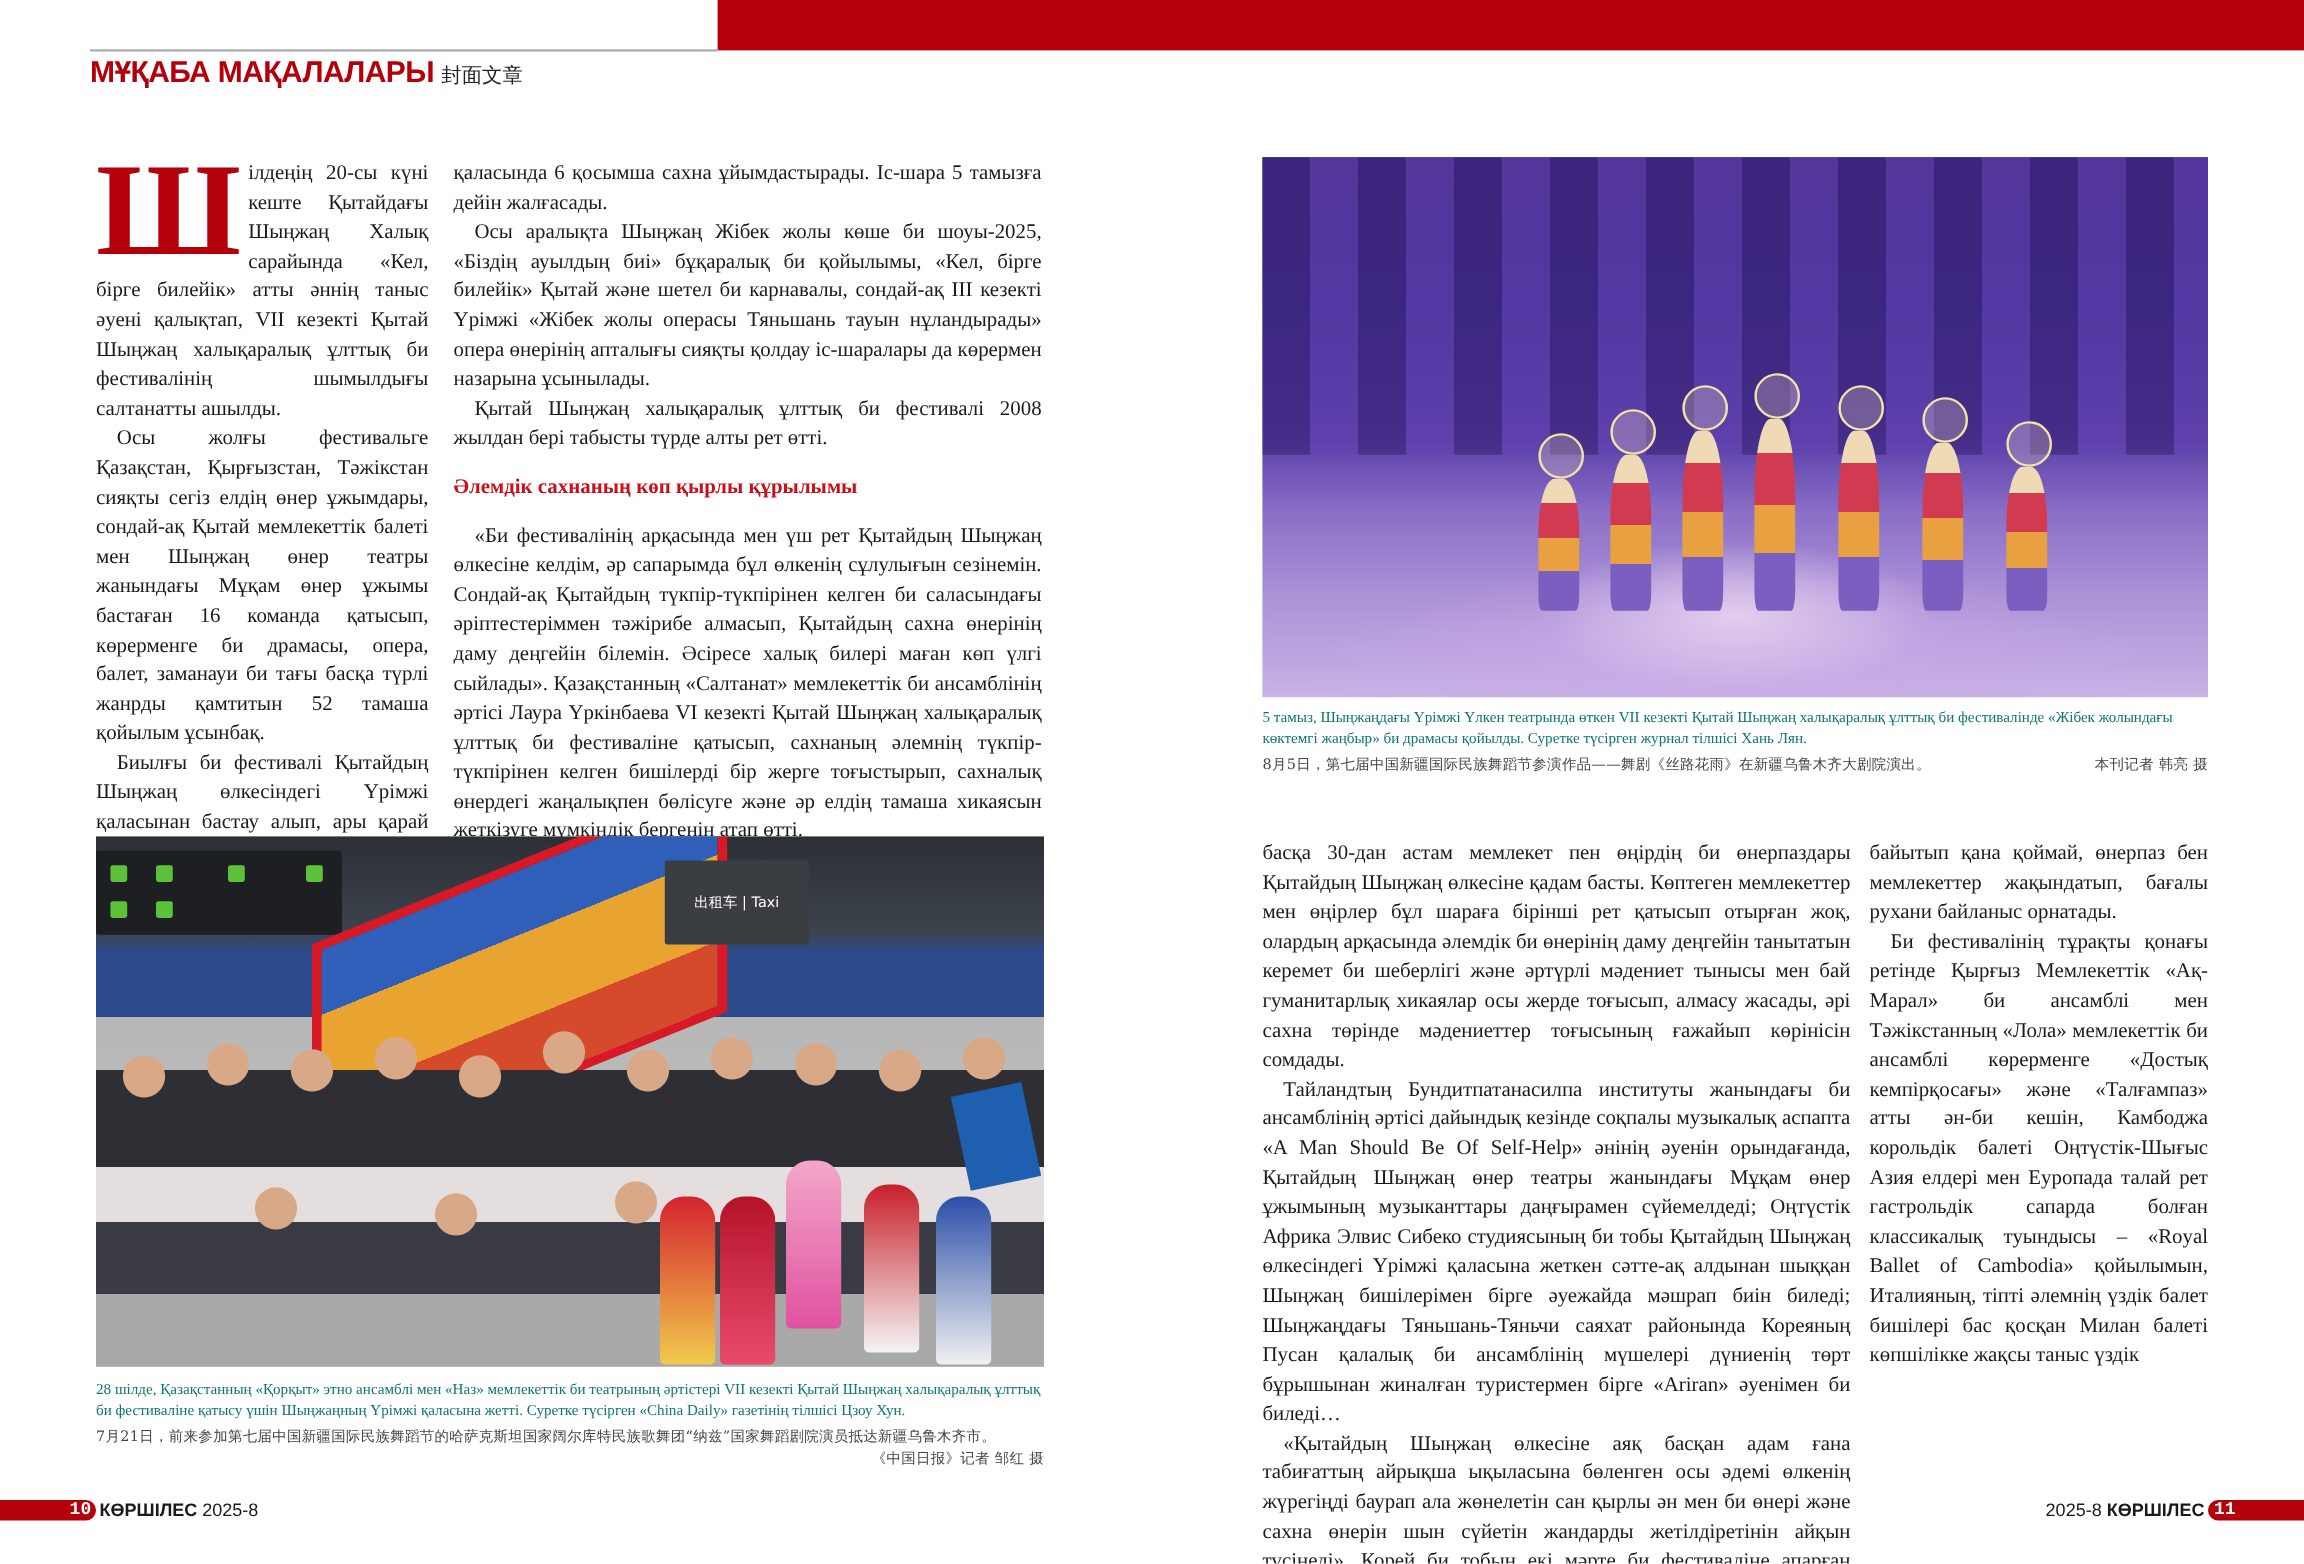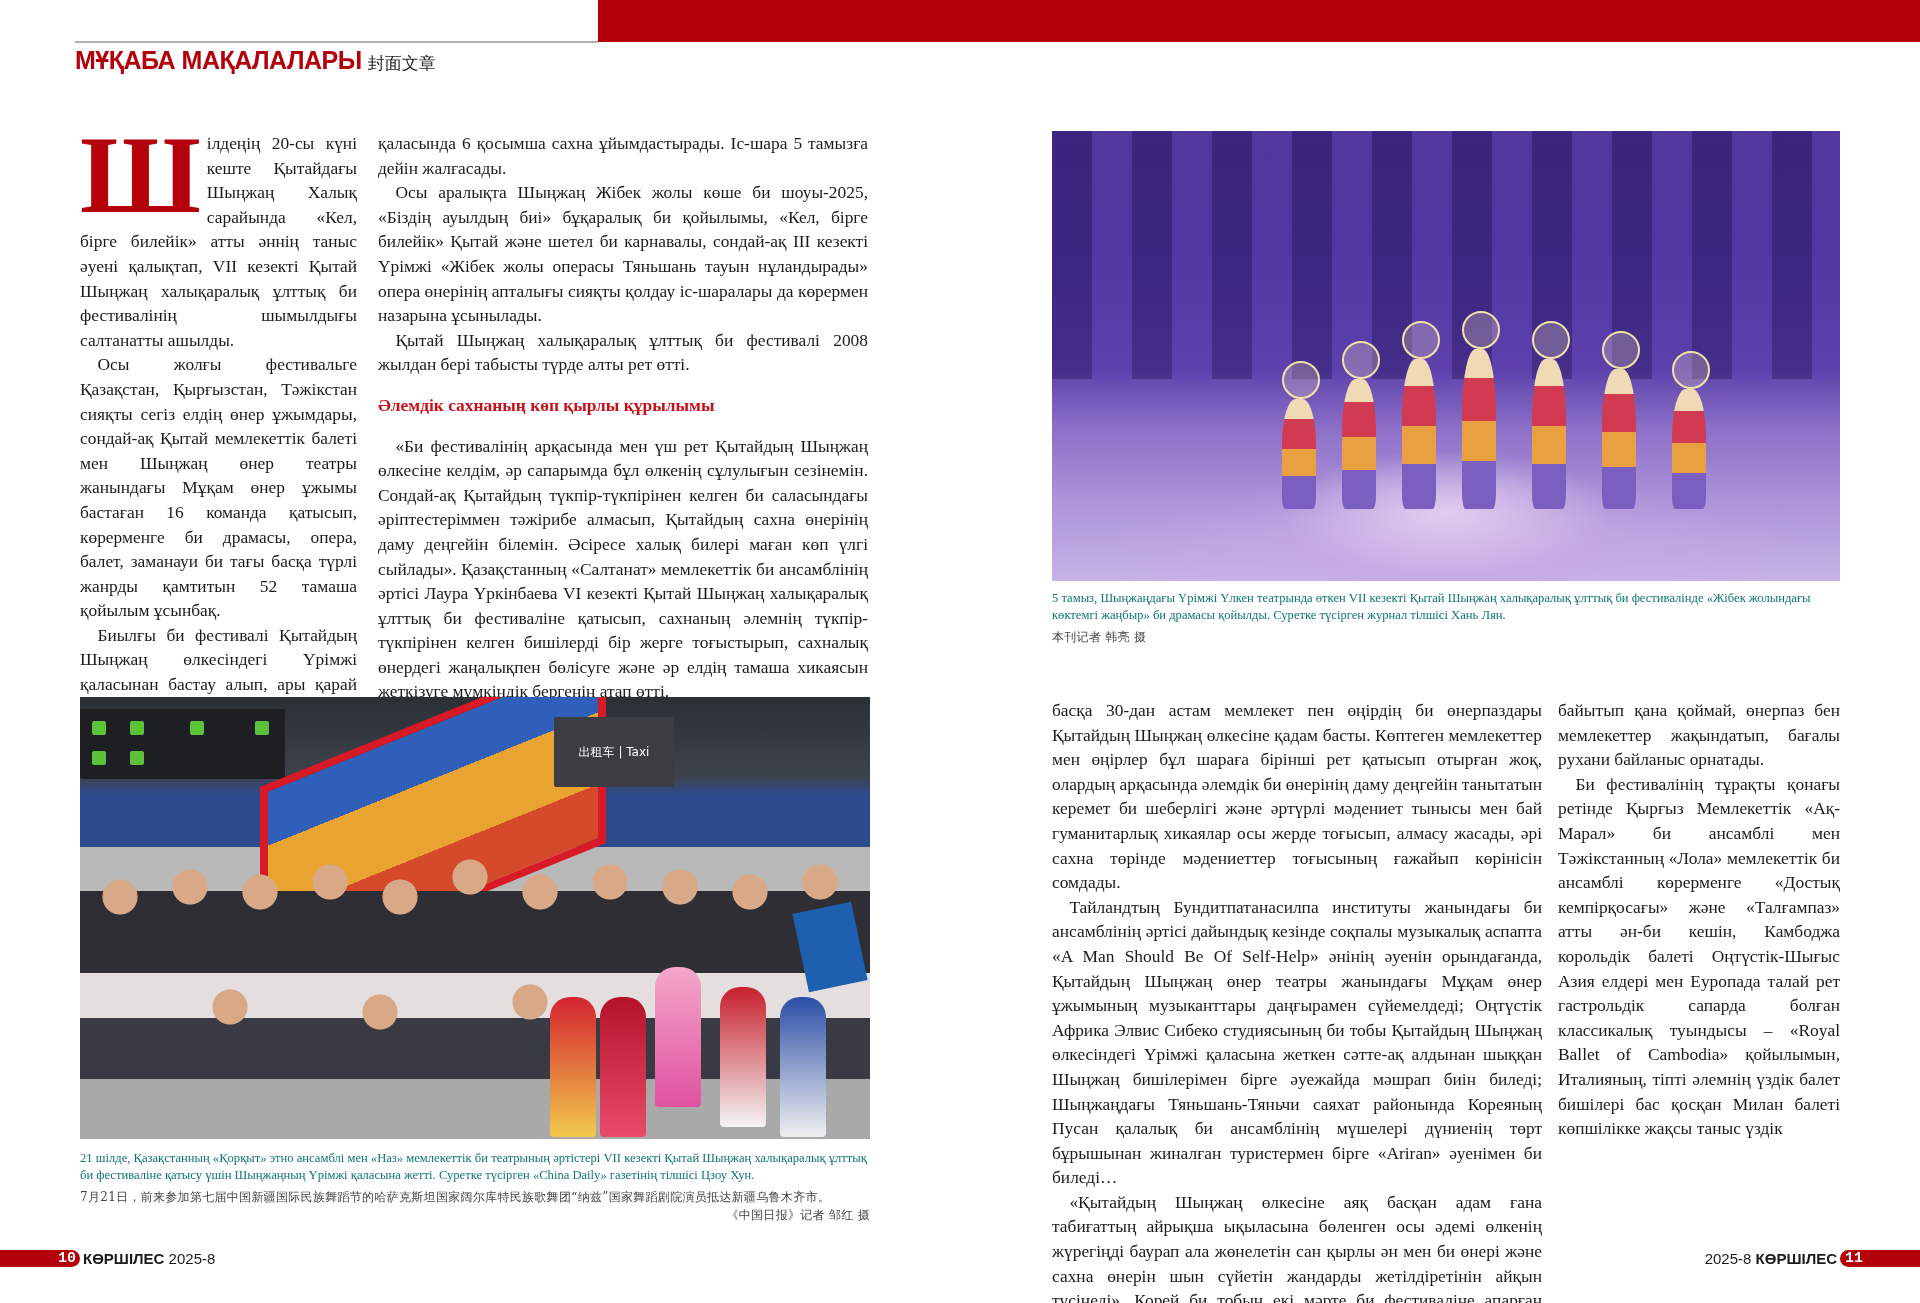--- a/index.html
+++ b/index.html
@@ -125,20 +125,21 @@
   <div class="halo" style="left:410px;bottom:calc(16% + 160px)"></div>
   <div class="dancer" style="left:480px;height:150px"></div>
   <div class="halo" style="left:480px;bottom:calc(16% + 150px)"></div>
   <div class="dancer" style="left:550px;height:140px"></div>
   <div class="halo" style="left:550px;bottom:calc(16% + 140px)"></div>
   <div class="dancer" style="left:620px;height:120px"></div>
   <div class="halo" style="left:620px;bottom:calc(16% + 120px)"></div>
 </div>
 <div id="caption-stage" class="abs caption">5 тамыз, Шыңжаңдағы Үрімжі Үлкен театрында өткен VII кезекті Қытай Шыңжаң халықаралық ұлттық би фестивалінде «Жібек жолындағы көктемгі жаңбыр» би драмасы қойылды. Суретке түсірген журнал тілшісі Хань Лян.</div>
 <div id="caption-stage-cn-row" class="abs">
+  <span class="caption-cn">8月5日，第七届中国新疆国际民族舞蹈节参演作品——舞剧《丝路花雨》在新疆乌鲁木齐大剧院演出。</span>
   <span class="caption-cn">本刊记者 韩亮 摄</span>
 </div>
 
 <div id="photo-group" class="abs photo">
   <div class="sign" style="left:0;top:12px;width:205px;height:70px">
     <div class="sign-green" style="left:12px;top:12px"></div>
     <div class="sign-green" style="left:50px;top:12px"></div>
     <div class="sign-green" style="left:12px;top:42px"></div>
     <div class="sign-green" style="left:50px;top:42px"></div>
     <div class="sign-green" style="left:110px;top:12px"></div>
@@ -147,21 +148,21 @@
   <div class="autumn"></div>
   <div class="sign" style="left:474px;top:20px;width:120px;height:70px;background:#3a3d42;color:#fff;font-family:'DejaVu Sans',sans-serif;font-size:12px;display:flex;align-items:center;justify-content:center">出租车 | Taxi</div>
   <div class="crowd"></div>
   <div class="costume" style="left:470px;top:300px;background:linear-gradient(180deg,#d4232f,#f2c94c)"></div>
   <div class="costume" style="left:520px;top:300px;background:linear-gradient(180deg,#b4132a,#e84b6a)"></div>
   <div class="costume" style="left:575px;top:270px;background:linear-gradient(180deg,#f4a6c9,#e052a0)"></div>
   <div class="costume" style="left:640px;top:290px;background:linear-gradient(180deg,#c8202c,#f4f4f4)"></div>
   <div class="costume" style="left:700px;top:300px;background:linear-gradient(180deg,#2b4fa8,#f0f0f0)"></div>
   <div class="banner"></div>
 </div>
-<div id="caption-group" class="abs caption">21 шілде, Қазақстанның «Қорқыт» этно ансамблі мен «Наз» мемлекеттік би театрының әртістері VII кезекті Қытай Шыңжаң халықаралық ұлттық би фестиваліне қатысу үшін Шыңжаңның Үрімжі қаласына жетті. Суретке түсірген «China Daily» газетінің тілшісі Цзоу Хун.</div>
+<div id="caption-group" class="abs caption">28 шілде, Қазақстанның «Қорқыт» этно ансамблі мен «Наз» мемлекеттік би театрының әртістері VII кезекті Қытай Шыңжаң халықаралық ұлттық би фестиваліне қатысу үшін Шыңжаңның Үрімжі қаласына жетті. Суретке түсірген «China Daily» газетінің тілшісі Цзоу Хун.</div>
 <div id="caption-group-cn" class="abs caption-cn">7月21日，前来参加第七届中国新疆国际民族舞蹈节的哈萨克斯坦国家阔尔库特民族歌舞团“纳兹”国家舞蹈剧院演员抵达新疆乌鲁木齐市。</div>
 <div id="caption-group-credit" class="abs caption-cn">《中国日报》记者 邹红 摄</div>
 
 <div id="col-3" class="abs col">
   <p class="noindent">басқа 30-дан астам мемлекет пен өңірдің би өнерпаздары Қытайдың Шыңжаң өлкесіне қадам басты. Көптеген мемлекеттер мен өңірлер бұл шараға бірінші рет қатысып отырған жоқ, олардың арқасында әлемдік би өнерінің даму деңгейін танытатын керемет би шеберлігі және әртүрлі мәдениет тынысы мен бай гуманитарлық хикаялар осы жерде тоғысып, алмасу жасады, әрі сахна төрінде мәдениеттер тоғысының ғажайып көрінісін сомдады.</p>
   <p>Тайландтың Бундитпатанасилпа институты жанындағы би ансамблінің әртісі дайындық кезінде соқпалы музыкалық аспапта «A Man Should Be Of Self-Help» әнінің әуенін орындағанда, Қытайдың Шыңжаң өнер театры жанындағы Мұқам өнер ұжымының музыканттары даңғырамен сүйемелдеді; Оңтүстік Африка Элвис Сибеко студиясының би тобы Қытайдың Шыңжаң өлкесіндегі Үрімжі қаласына жеткен сәтте-ақ алдынан шыққан Шыңжаң бишілерімен бірге әуежайда мәшрап биін биледі; Шыңжаңдағы Тяньшань-Тяньчи саяхат районында Кореяның Пусан қалалық би ансамблінің мүшелері дүниенің төрт бұрышынан жиналған туристермен бірге «Ariran» әуенімен би биледі…</p>
   <p>«Қытайдың Шыңжаң өлкесіне аяқ басқан адам ғана табиғаттың айрықша ықыласына бөленген осы әдемі өлкенің жүрегіңді баурап ала жөнелетін сан қырлы ән мен би өнері және сахна өнерін шын сүйетін жандарды жетілдіретінін айқын түсінеді». Корей би тобын екі мәрте би фестиваліне апарған Қытай-Корея мәдениет және өнер алмасу қауымдастығының төрайымы Ли Мэйхуа Қытайдың Шыңжаң өлкесінің және би фестивалінің шынайы жанкүйері. Оның айтуынша, фестиваль жұртшылықтың әртүрлі мәдениеттер туралы түсінігін</p>
 </div>
 
 <div id="col-4" class="abs col">

